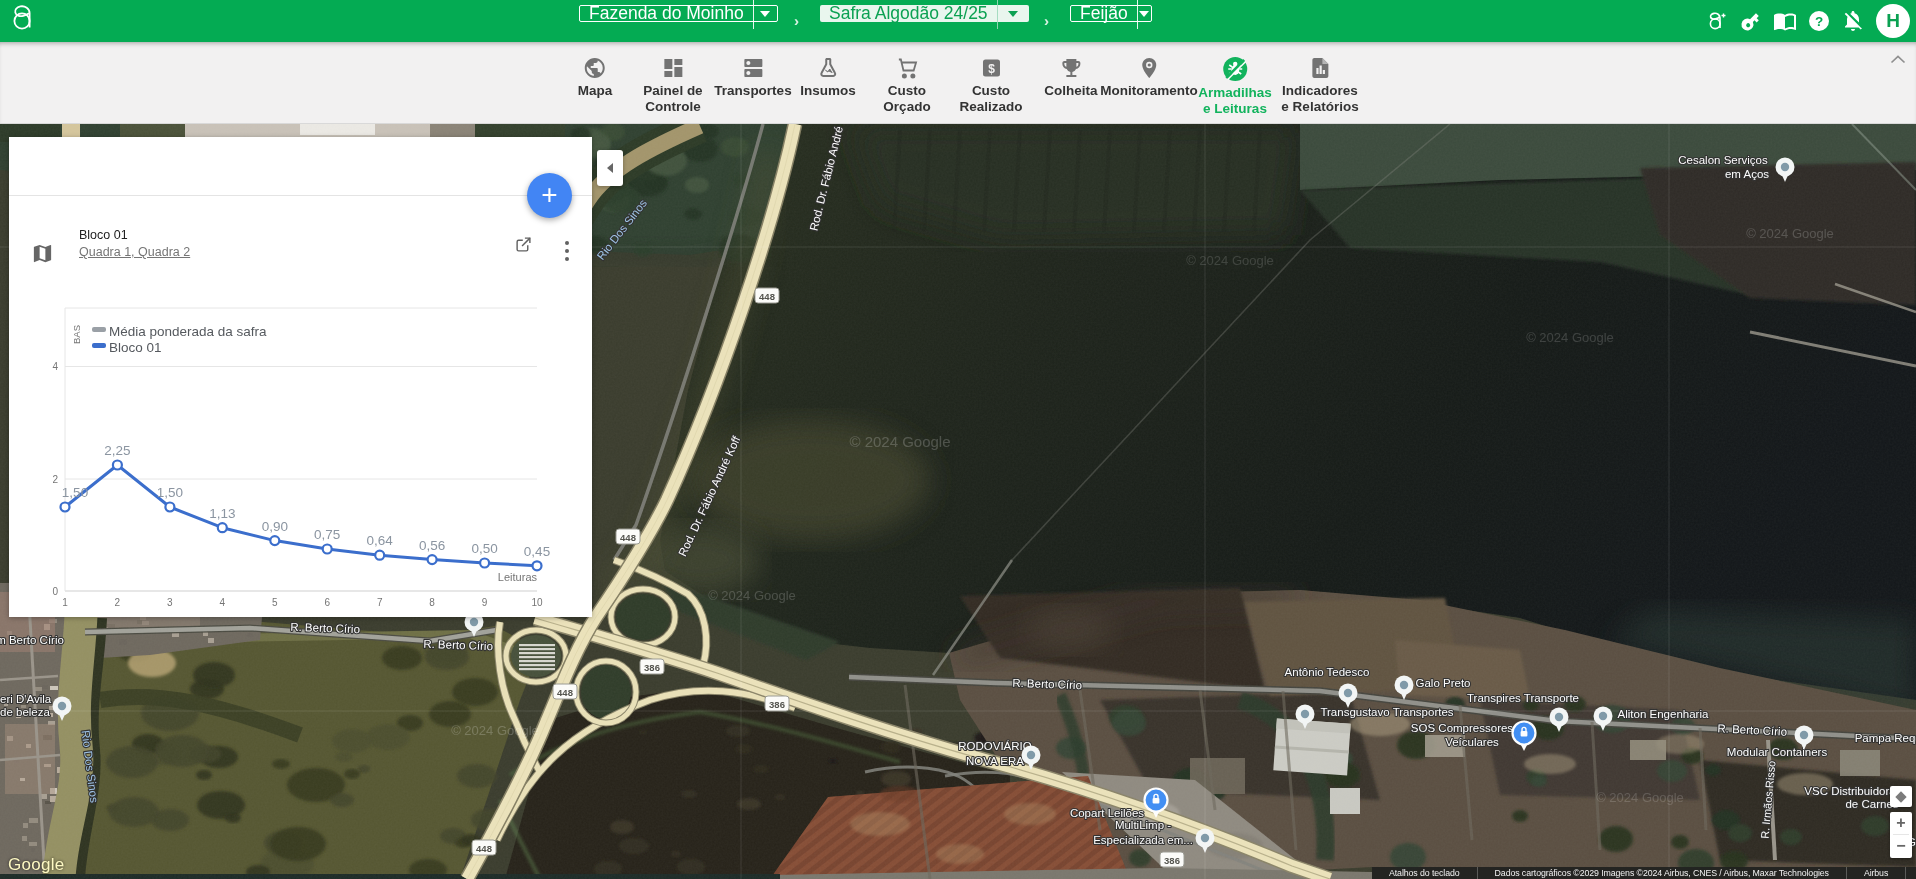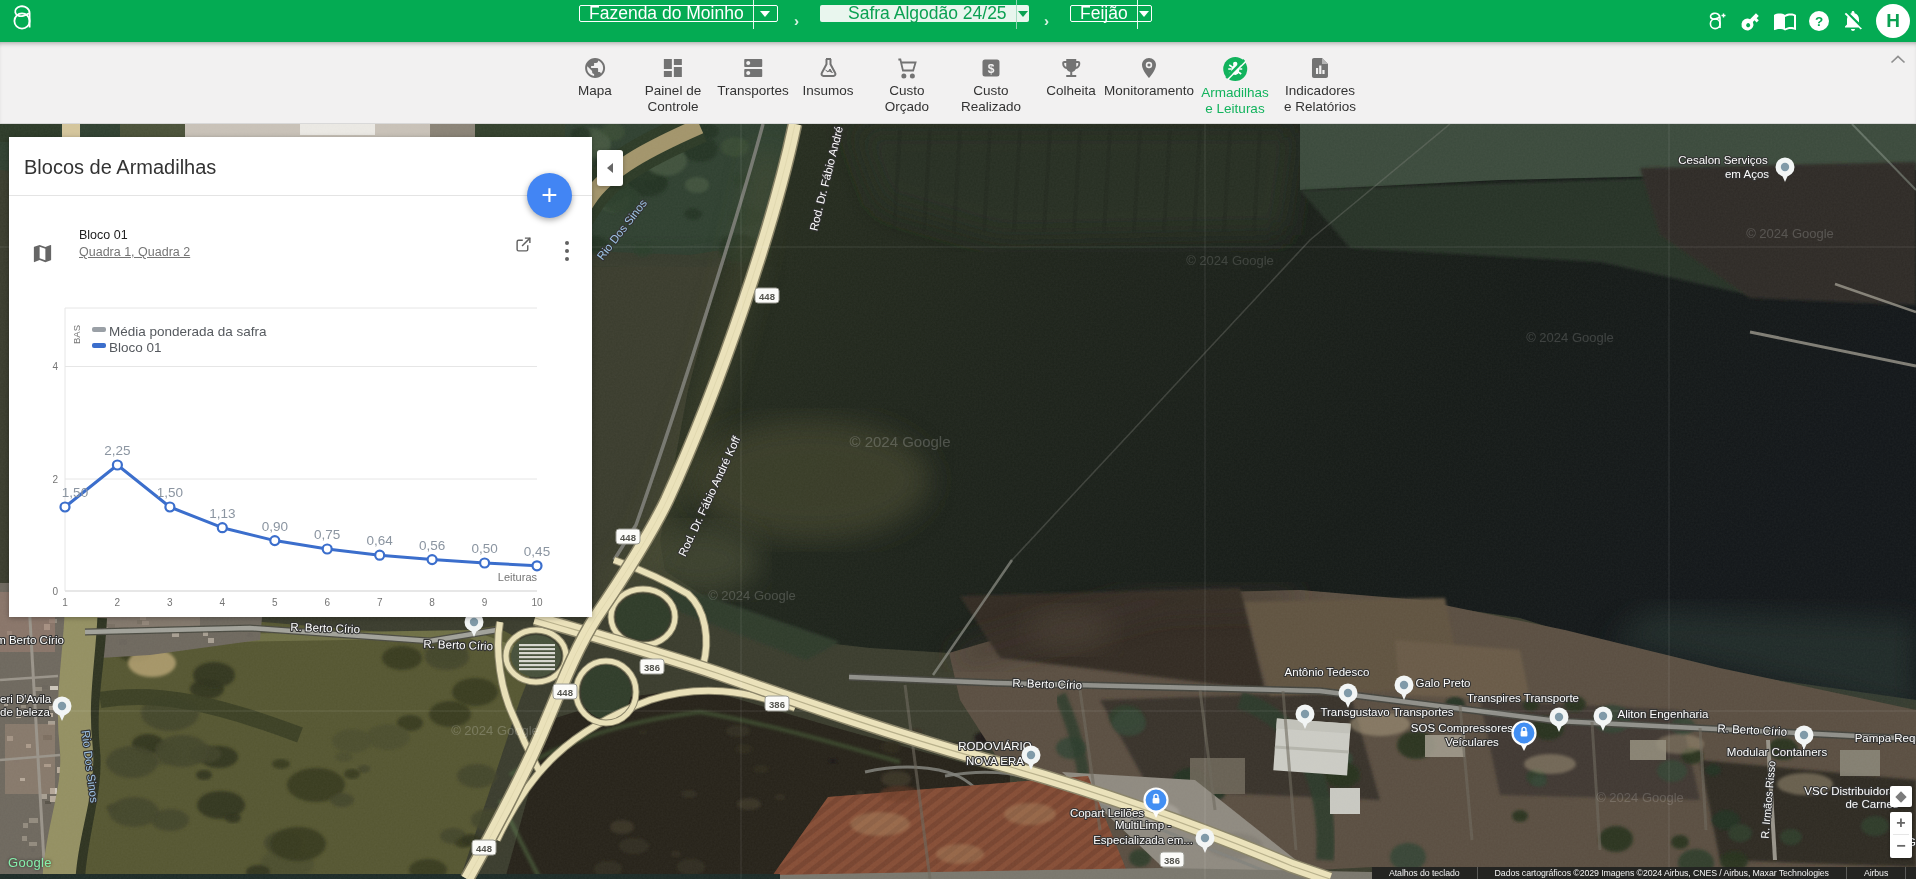--- a/index.html
+++ b/index.html
@@ -4,30 +4,30 @@
 <title>Armadilhas</title>
 <style>
   * { margin:0; padding:0; box-sizing:border-box; }
   html,body { width:1916px; height:879px; overflow:hidden; font-family:"Liberation Sans", sans-serif; background:#2f3226; }
   .topbar { position:absolute; left:0; top:0; width:1916px; height:42px; background:#04ab53; z-index:30; }
   .crumbbox { position:absolute; top:5px; height:17px; border:1px solid #fff; border-radius:2px; display:flex; align-items:center; color:#fff; font-size:17.5px; }
   .crumbbox .txt { padding:0 9px; white-space:nowrap; }
   .crumbbox .sep { width:1px; height:30px; background:#fff; opacity:.9; }
   .crumbbox .dd { width:30px; display:flex; align-items:center; justify-content:center; }
   .chev { position:absolute; top:12px; color:#d8f3e3; font-size:15px; font-weight:bold; }
-  .crumb-light { background:#e9f6ee; border:none; color:#0ba152;padding-left:19px; }
+  .crumb-light { background:#e9f6ee; border:none; color:#0ba152; }
   .crumb-light .sep { background:#9fd9bb; }
   .caret { width:0; height:0; border-left:5px solid transparent; border-right:5px solid transparent; border-top:6px solid currentColor; }
   .topicons { position:absolute; right:0; top:0; height:42px; display:flex; align-items:center; }
   .ticon { width:34px; height:42px; display:flex; align-items:center; justify-content:center; }
   .avatar { width:34px; height:34px; border-radius:50%; background:#fff; color:#0ba152; display:flex; align-items:center; justify-content:center; font-weight:bold; font-size:19px; margin-left:6px; margin-right:6px; }
   .toolbar { position:absolute; left:0; top:42px; width:1916px; height:82px; background:#f2f1f1; border-bottom:1px solid #d9d9d9; box-shadow:inset 0 4px 5px -3px rgba(0,0,0,.35); z-index:25; }
   .titem { position:absolute; top:0; transform:translateX(-50%); text-align:center; color:#333; }
   .titem svg { display:block; margin:14px auto 0; }
-  .titem .lbl { font-size:13.5px; line-height:16px; margin-top:3px; color:#333; font-weight:400; }
+  .titem .lbl { font-size:13.5px; line-height:16px; margin-top:3px; color:#333; font-weight:700; }
   .titem.active .lbl { color:#12b35d; }
   
   #map { position:absolute; left:0; top:124px; width:1916px; height:755px; z-index:1; }
   
   .panel { position:absolute; left:9px; top:137px; width:583px; height:480px; background:#fff; box-shadow:0 1px 5px rgba(0,0,0,.3); z-index:10; }
   .panel h1 { font-size:20px; font-weight:normal; color:#333; padding:19px 0 0 15px; }
   .pdivider { position:absolute; left:0; top:58px; width:100%; height:1px; background:#e4e4e4; }
   .fab { position:absolute; left:518px; top:36px; width:45px; height:45px; border-radius:50%; background:#4285f4; box-shadow:0 2px 6px rgba(0,0,0,.35); display:flex; align-items:center; justify-content:center; z-index:12; }
   .fab span { color:#fff; font-size:28px; font-weight:300; line-height:1; margin-top:-2px; }
   .li-icon { position:absolute; left:22px; top:104px; }
@@ -35,21 +35,21 @@
   .li-t2 { position:absolute; left:70px; top:108px; font-size:12.5px; color:#757575;text-decoration:underline; }
   .li-open { position:absolute; left:506px; top:99px; }
   .li-dots { position:absolute; left:549px; top:100px; width:18px; text-align:center; }
   .li-dots i { display:block; width:4px; height:4px; border-radius:50%; background:#616161; margin:4px auto 0; }
   .collapse { position:absolute; left:597px; top:150px; width:26px; height:36px; background:#fff; border-radius:3px; box-shadow:0 1px 4px rgba(0,0,0,.3); z-index:9; display:flex; align-items:center; justify-content:center; }
   .collapse .tri { width:0; height:0; border-top:5px solid transparent; border-bottom:5px solid transparent; border-right:6px solid #666; }
   
   .gmbar { position:absolute; left:1372px; top:867px; height:12px; width:544px; display:flex; z-index:15; font-size:8.8px; color:#f2f2f2; overflow:hidden; }
   .gmbar div { background:rgba(30,30,30,.82); height:12px; line-height:13px; padding:0 17px; white-space:nowrap; letter-spacing:-0.1px; }
   .gmbar .spacer { border-left:1px solid rgba(255,255,255,.25); }
-  .glogo { position:absolute; left:8px; top:855px; z-index:15; color:#86efac; font-size:13px; letter-spacing:.3px; text-shadow:0 0 3px rgba(0,0,0,.7); font-weight:500;}
+  .glogo { position:absolute; left:8px; top:855px; z-index:15; color:#fef9c3; font-size:17px; letter-spacing:.3px; text-shadow:0 0 3px rgba(0,0,0,.7); font-weight:500;}
   .zoomctl { position:absolute; left:1890px; top:812px; width:22px; height:46px; background:#fff; border-radius:2px; box-shadow:0 1px 3px rgba(0,0,0,.4); z-index:15; color:#666; }
   .zoomctl .zb { height:22px; display:flex; align-items:center; justify-content:center; font-size:16px; font-weight:bold; }
   .zoomctl .zdiv { height:1px; background:#e6e6e6; margin:0 3px; }
   .sqbtn { position:absolute; left:1890px; top:786px; width:22px; height:21px; background:#fff; border-radius:2px; box-shadow:0 1px 3px rgba(0,0,0,.4); z-index:15; display:flex; align-items:center; justify-content:center; }
   .sqbtn i { width:8px; height:8px; background:#7b7b7b; transform:rotate(45deg); display:block; }
 </style>
 </head>
 <body>
 
 <svg id="map" width="1916" height="755" viewBox="0 0 1916 755">
@@ -636,21 +636,20 @@
         <rect x="14.4" y="14" width="2.2" height="4" fill="#f2f1f1"></rect>
       </svg>
       <div class="lbl">Indicadores<br>e Relatórios</div>
     </div>
   <svg class="tcaret" width="16" height="9" style="position:absolute;right:10px;top:13px;">
       <path d="M1.5,7.5 L8,1.5 L14.5,7.5" stroke="#8f8f8f" stroke-width="1.7" fill="none"></path>
     </svg>
 </div>
 
 <div class="panel">
-  <h1>Blocos de Armadilhas</h1>
   <div class="pdivider"></div>
   <div class="fab">
       <span>+</span>
     </div>
   <svg class="li-icon" width="23" height="25" viewBox="0 0 24 24" fill="#666">
       <path d="M20.5 3l-.16.03L15 5.1 9 3 3.36 4.9c-.21.07-.36.25-.36.48V20.5c0 .28.22.5.5.5l.16-.03L9 18.9l6 2.1 5.64-1.9c.21-.07.36-.25.36-.48V3.5c0-.28-.22-.5-.5-.5zM15 19l-6-2.11V5l6 2.11V19z"></path>
     </svg>
   <div class="li-t1">Bloco 01</div>
   <div class="li-t2">Quadra 1, Quadra 2</div>
   <svg class="li-open" width="17" height="17" viewBox="0 0 24 24" fill="none" stroke="#616161" stroke-width="2">

